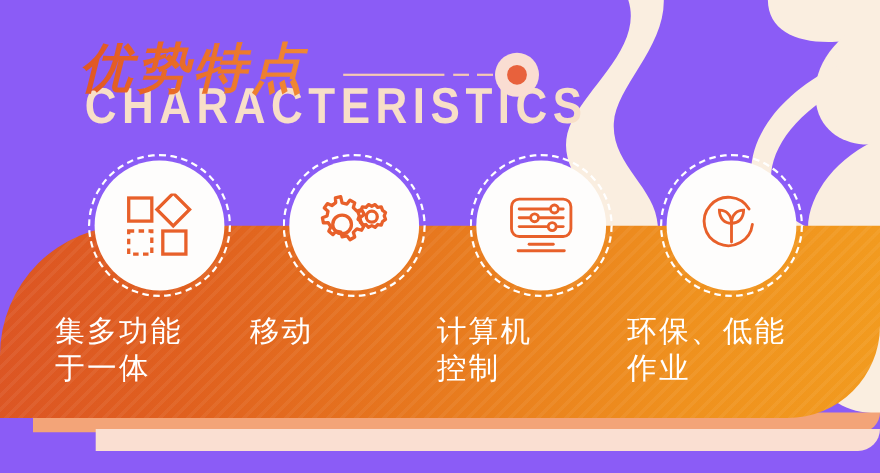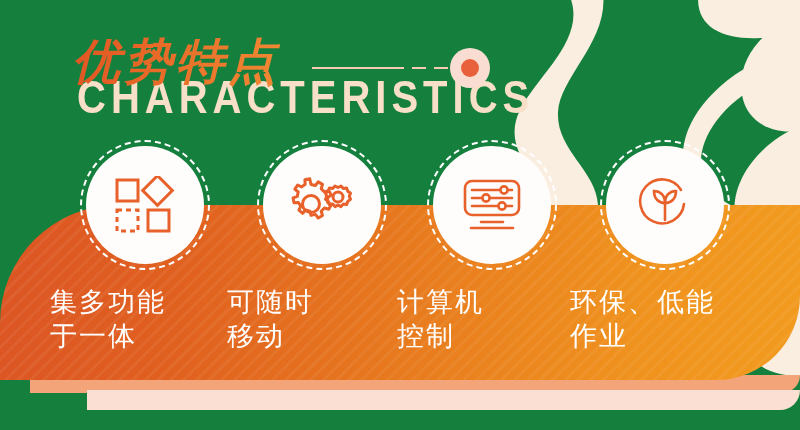--- a/index.html
+++ b/index.html
@@ -8,21 +8,21 @@
     background: #ffffff;
   }
   body {
     font-family: "Liberation Sans", "DejaVu Sans", sans-serif;
   }
   #poster {
     position: relative;
     width: 800px;
     height: 430px;
     overflow: hidden;
-    background: #15803d;
+    background: #8b5cf6;
   }
 
   
   .ribbons {
     position: absolute;
     inset: 0;
     pointer-events: none;
   }
 
   
@@ -275,21 +275,20 @@
         <path d="M30,27 C30,19 35,15 41,15 C41,23 36,27 30,27 Z"></path>
       </g>
     </svg>
   </div>
 
   <div class="label" style="left:50px">
     <span>集多功能</span>
     <span class="l2">于一体</span>
   </div>
   <div class="label" style="left:227px">
-    <span>可随时</span>
     <span class="l2">移动</span>
   </div>
   <div class="label" style="left:397px">
     <span>计算机</span>
     <span class="l2">控制</span>
   </div>
   <div class="label" style="left:570px">
     <span>环保、低能</span>
     <span class="l2">作业</span>
   </div>

